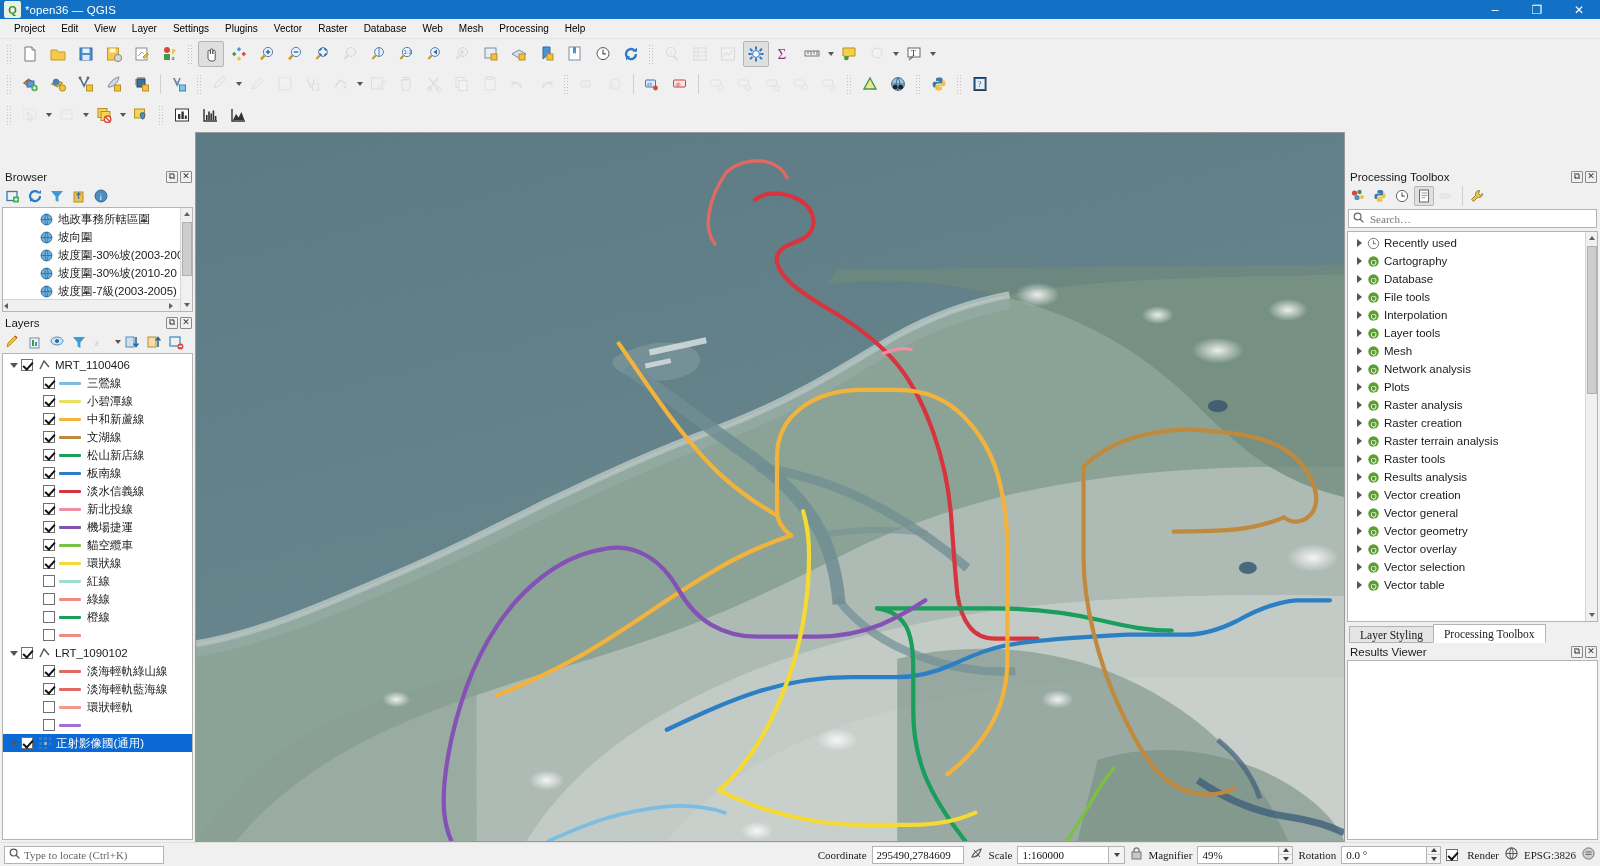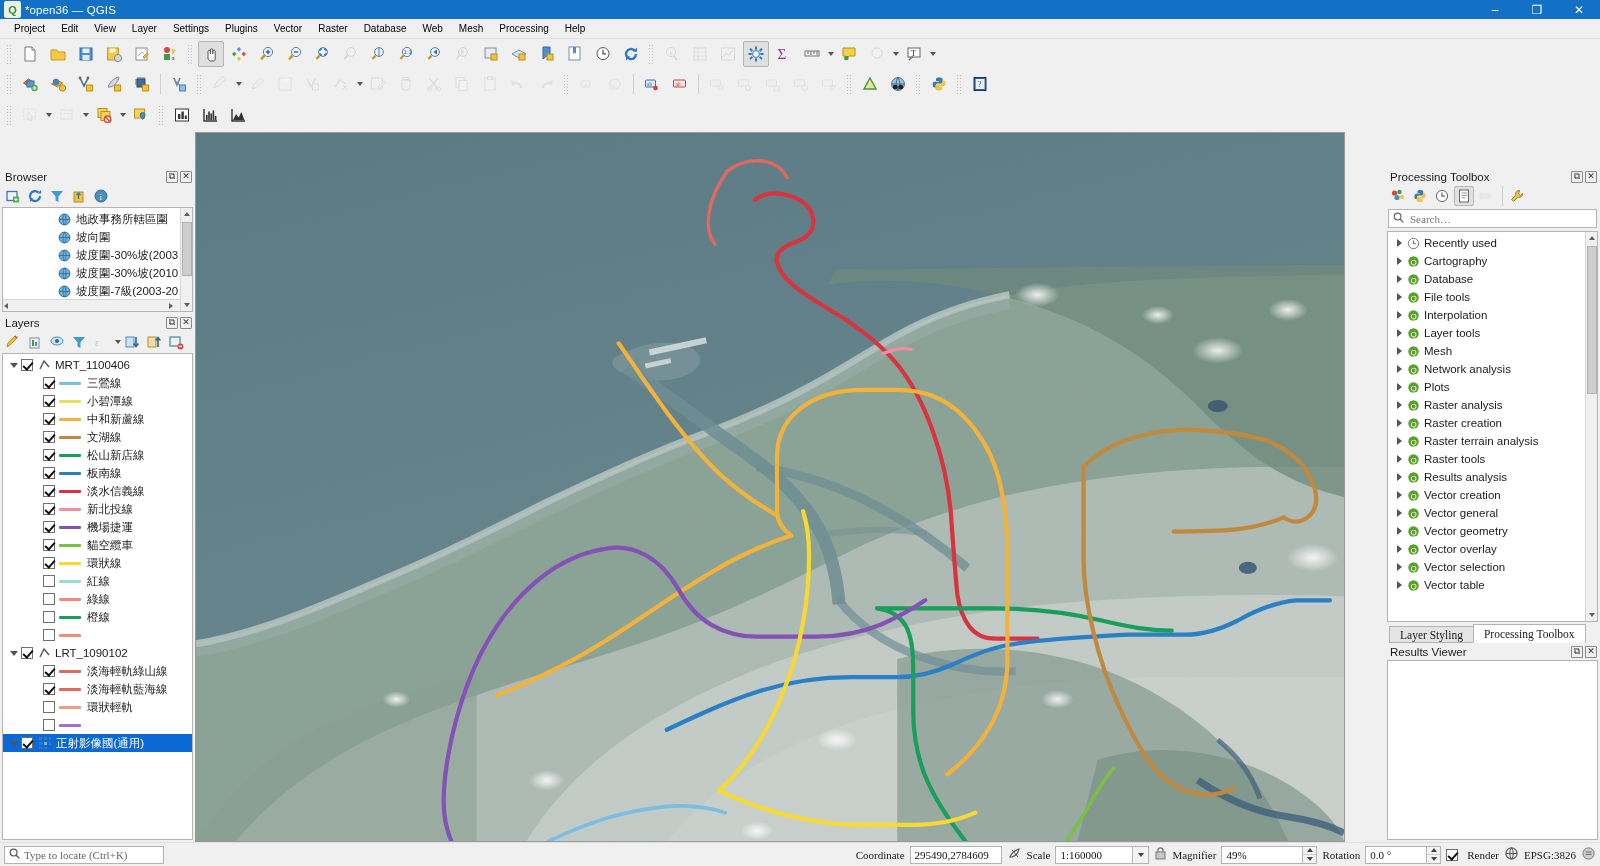--- a/index.html
+++ b/index.html
@@ -59,21 +59,21 @@
   .tbtn svg { display: block; }
   .caret { width: 9px; height: 26px; display:flex; align-items:center; justify-content:center; }
   .caret::after { content:""; border-left:3px solid transparent; border-right:3px solid transparent; border-top:4px solid #555; }
 
   
   .main { flex: 1; display: flex; min-height: 0; background: #f0f0f0; }
 
   
   .dock { display: flex; flex-direction: column; background: #f0f0f0; margin-top: 36px; }
   .dock-left { width: 195px; flex: 0 0 195px; }
-  .dock-right { width: 255px; flex: 0 0 255px; padding-left: 40px; }
+  .dock-right { width: 255px; flex: 0 0 255px; }
   .dock-title {
     height: 17px; display: flex; align-items: center;
     padding: 0 3px 0 5px; font-size: 11.5px; color: #1a1a1a;
   }
   .dock-title .t { flex: 1; }
   .dock-title .dt-btn {
     width: 12px; height: 12px; margin-left: 2px;
     display: flex; align-items: center; justify-content: center;
     font-size: 9px; color: #333; border: 1px solid #8a8a8a; border-radius: 1px;
     line-height: 1;
@@ -727,21 +727,21 @@
             </svg>
           </div>
         <div class="pbtn">
             <svg width="16" height="16">
               <circle cx="8" cy="8" r="6" fill="#4a8fc0" stroke="#2e6a95"></circle>
               <text x="6.8" y="11.5" font-size="8" fill="#fff" font-family="serif">i</text>
             </svg>
           </div>
       </div>
       <div class="tree" style="flex:0 0 105px">
-        <div class="tree-inner" style="padding-left:50px" id="browser-items">
+        <div class="tree-inner" style="padding-left:32px" id="browser-items">
             <div class="trow">
               <span class="globe-ico">
                 <svg width="13" height="13">
                   <circle cx="6.5" cy="6.5" r="5.4" fill="#6fb2e0" stroke="#2e6a95"></circle>
                   <path d="M1.2 6.5h10.6M6.5 1.1c2 2.6 2 8.2 0 10.8M6.5 1.1c-2 2.6-2 8.2 0 10.8" fill="none" stroke="#2e6a95" stroke-width=".8"></path>
                 </svg>
               </span>
               <span class="lname">地政事務所轄區圍</span>
             </div>
             <div class="trow">
@@ -1418,21 +1418,21 @@
 
     <span class="sb-lbl">Coordinate</span>
     <div class="sb-field" style="width:92px">295490,2784609</div>
     <div><svg width="15" height="15">
           <path d="M3 11c2-5 5-7 9-8-1 4-3 7-7 8z" fill="none" stroke="#555" stroke-width="1.2"></path>
           <path d="M5 4l6 7" stroke="#555"></path>
         </svg></div>
 
     <span class="sb-lbl">Scale</span>
     <div class="sb-combo">
-      <div class="sb-field" style="width:78px">1:160000</div>
+      <div class="sb-field" style="width:92px">1:160000</div>
       <div class="btn">
           <span class="tri-dn"></span>
         </div>
     </div>
     <div><svg width="13" height="15">
           <rect x="2" y="6" width="9" height="7" fill="#c8c8c8" stroke="#777"></rect>
           <path d="M4 6V4.4a2.5 2.5 0 015 0V6" fill="none" stroke="#777" stroke-width="1.3"></path>
         </svg></div>
 
     <span class="sb-lbl">Magnifier</span>
@@ -1443,21 +1443,21 @@
             <span class="tri-up"></span>
           </div>
           <div>
             <span class="tri-dn"></span>
           </div>
         </div>
     </div>
 
     <span class="sb-lbl">Rotation</span>
     <div class="sb-combo">
-      <div class="sb-field" style="width:62px">0.0 °</div>
+      <div class="sb-field" style="width:86px">0.0 °</div>
       <div class="sb-spin">
           <div>
             <span class="tri-up"></span>
           </div>
           <div>
             <span class="tri-dn"></span>
           </div>
         </div>
     </div>
 

